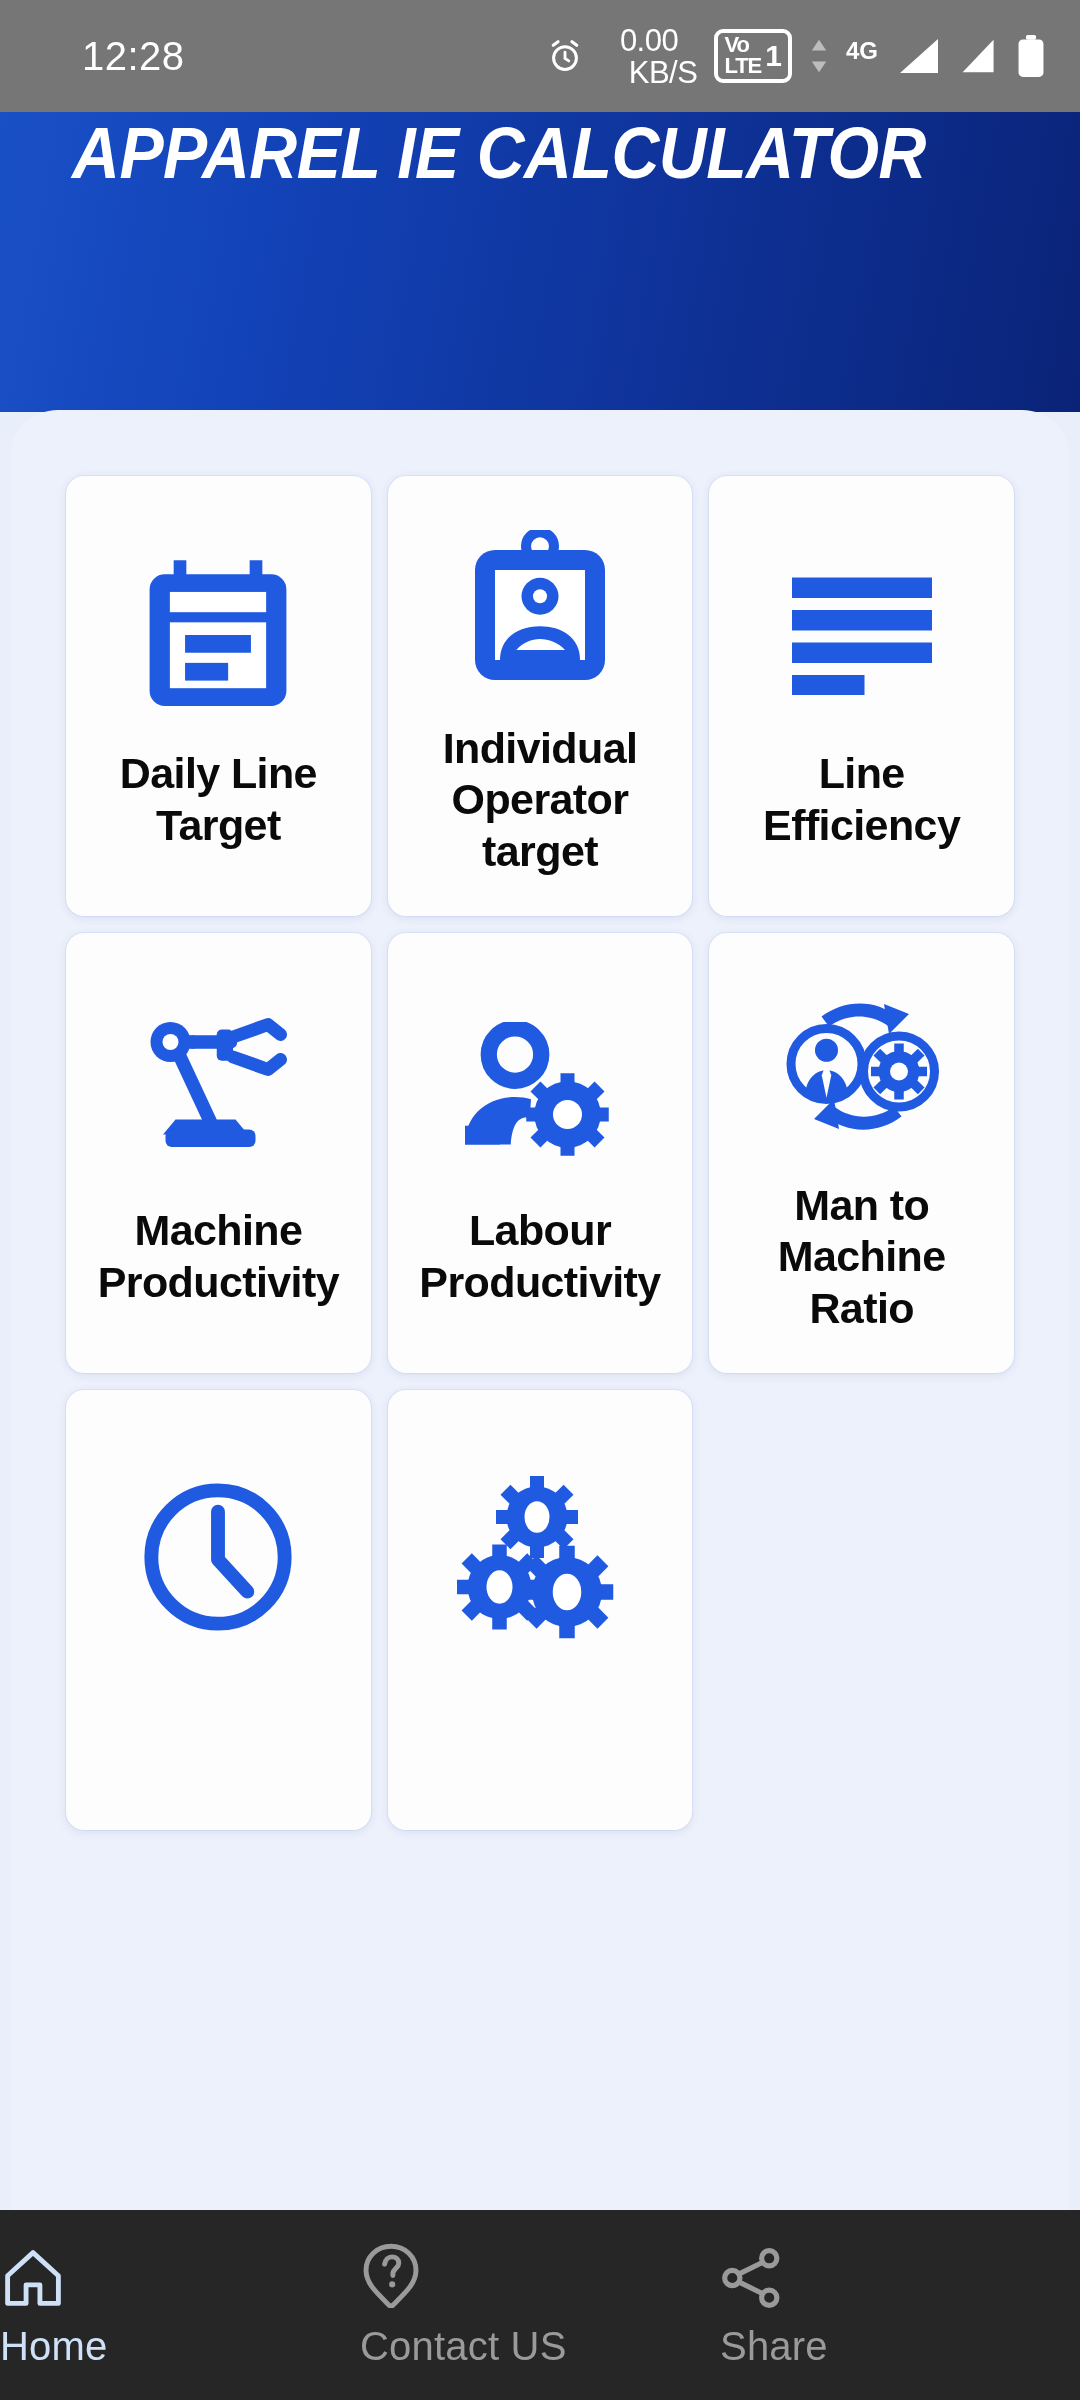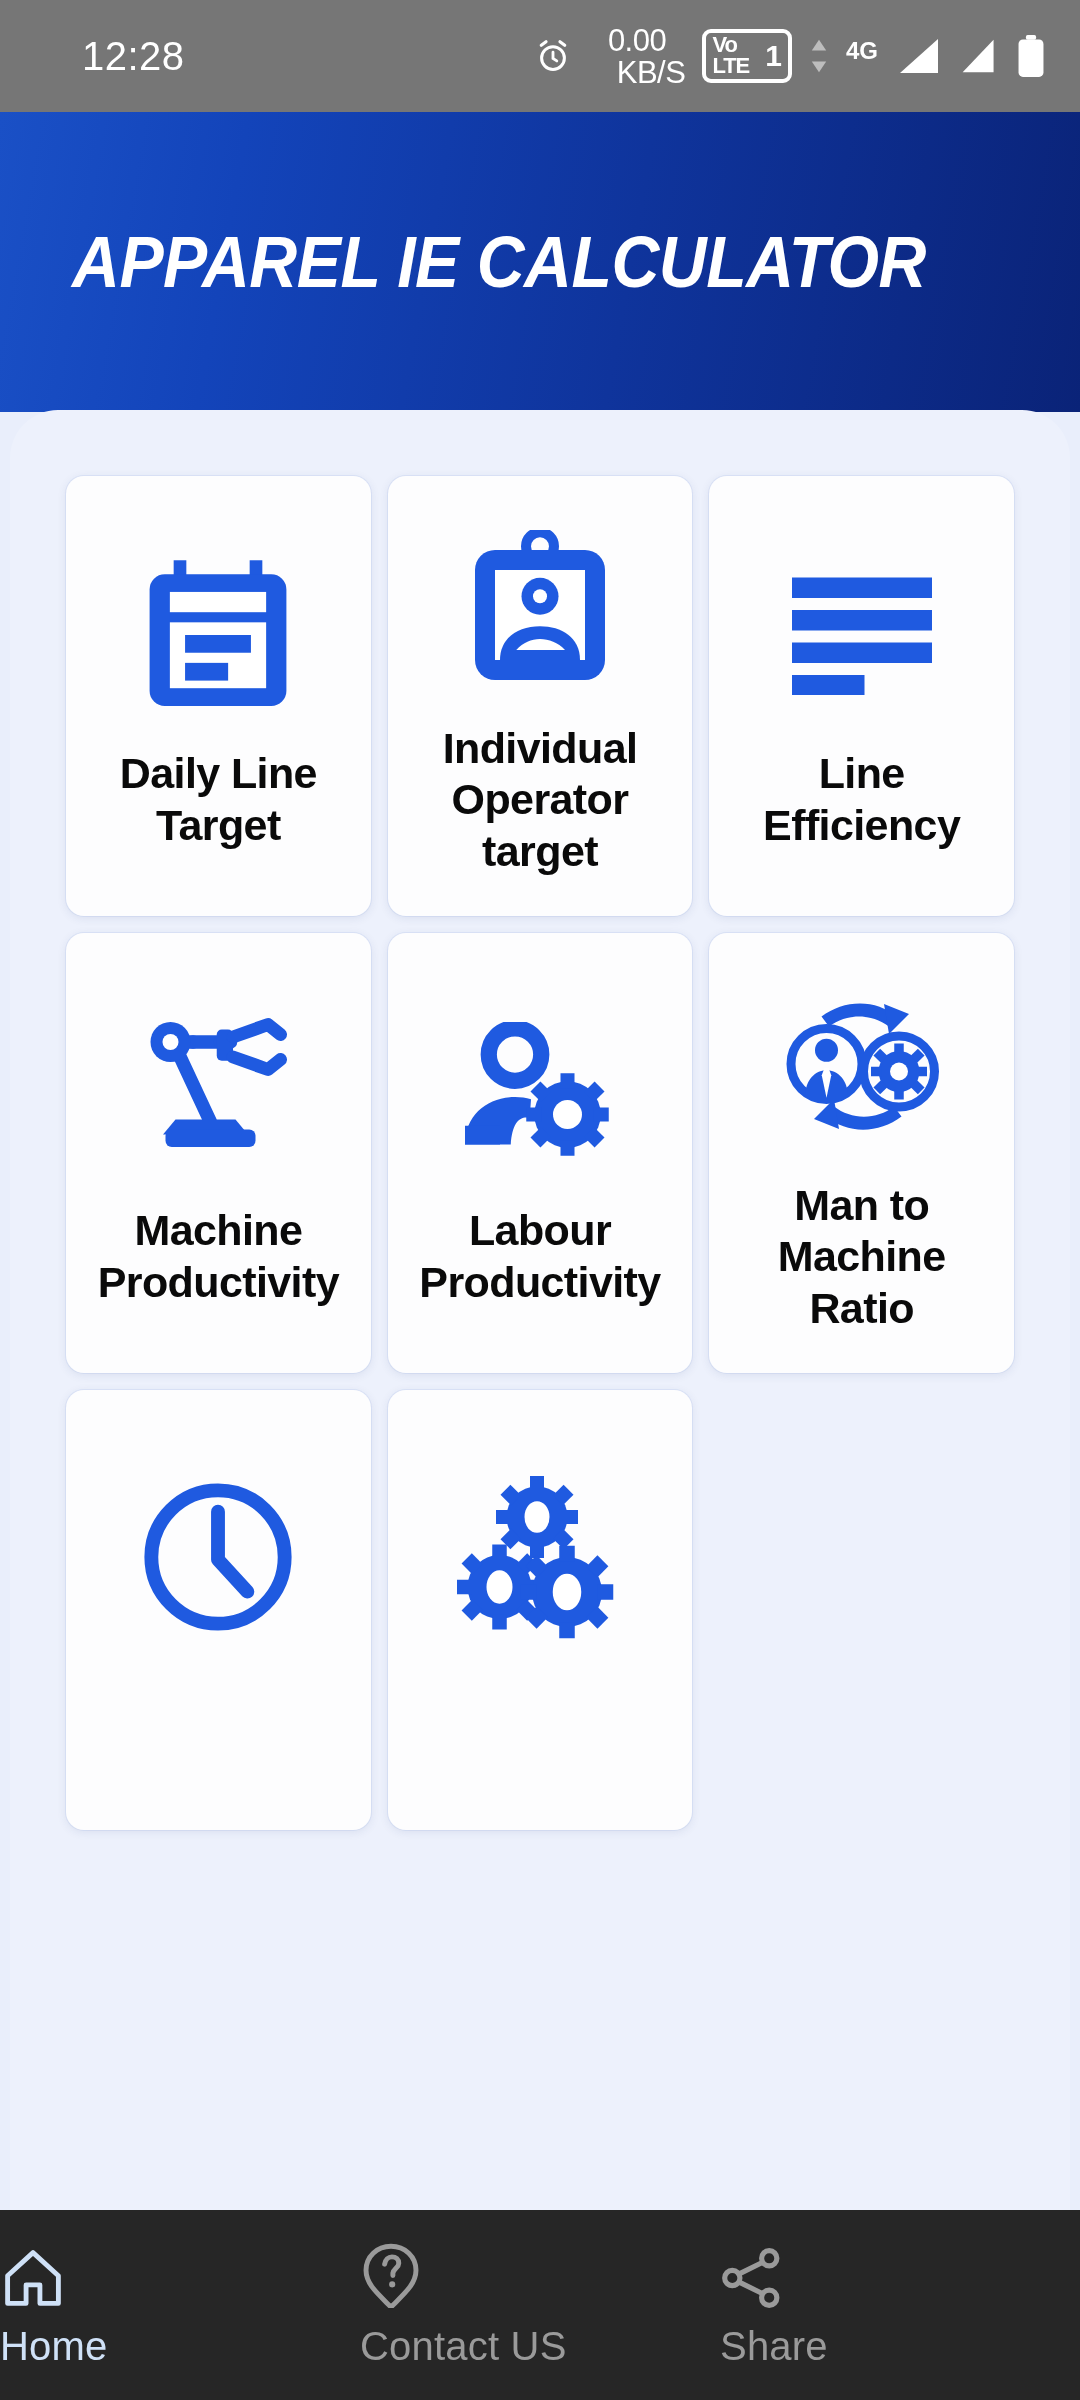--- a/index.html
+++ b/index.html
@@ -24,38 +24,38 @@
   }
   .sb-alarm{ width:38px; height:38px; display:block; }
   .sb-net{
     display:flex; flex-direction:column; align-items:center;
     line-height:1; color:#fff;
   }
   .sb-net .r1{ font-size:31px; letter-spacing:-.5px; }
   .sb-net .r2{ font-size:31px; letter-spacing:-.5px; margin-top:1px; margin-left:28px;}
   .volte{
     border:4px solid #fff; border-radius:9px; padding:2px 6px 3px 6px;
-    display:flex; align-items:center; gap:16px;
+    display:flex; align-items:center; gap:4px;
   }
   .volte-stack{ display:flex; flex-direction:column; line-height:.95; color:#fff; font-weight:bold; }
   .volte-stack .a{ font-size:22px; letter-spacing:-1px; }
   .volte-stack .b{ font-size:22px; letter-spacing:-1px; }
   .volte-num{ color:#fff; font-size:30px; font-weight:bold; line-height:1; }
   .sb-arrows{ width:20px; height:36px; display:block; }
   .sb-4g{ display:flex; align-items:flex-start; gap:18px; }
   .sb-4g-label{ color:#fff; font-size:24px; font-weight:bold; line-height:1; margin-top:2px; }
   .sb-bars{ width:46px; height:38px; display:block; }
   .sb-bars2{ width:40px; height:38px; display:block; }
   .sb-batt{ width:30px; height:44px; display:block; }
 
   
   .header{
     position:absolute; top:112px; left:0; width:1080px; height:300px;
     background:linear-gradient(100deg,#1a50c6 0%, #1344ba 22%, #0f349c 58%, #0a2378 100%);
-    display:flex; align-items:center;
+    display:flex; 
   }
   .app-title{
     color:#ffffff;
     font-family:"Liberation Sans", sans-serif;
     font-weight:bold; font-style:italic;
     font-size:72px;
     letter-spacing:-0.5px;
     transform:scaleX(0.92);
     transform-origin:left center;
     margin-left:72px;

